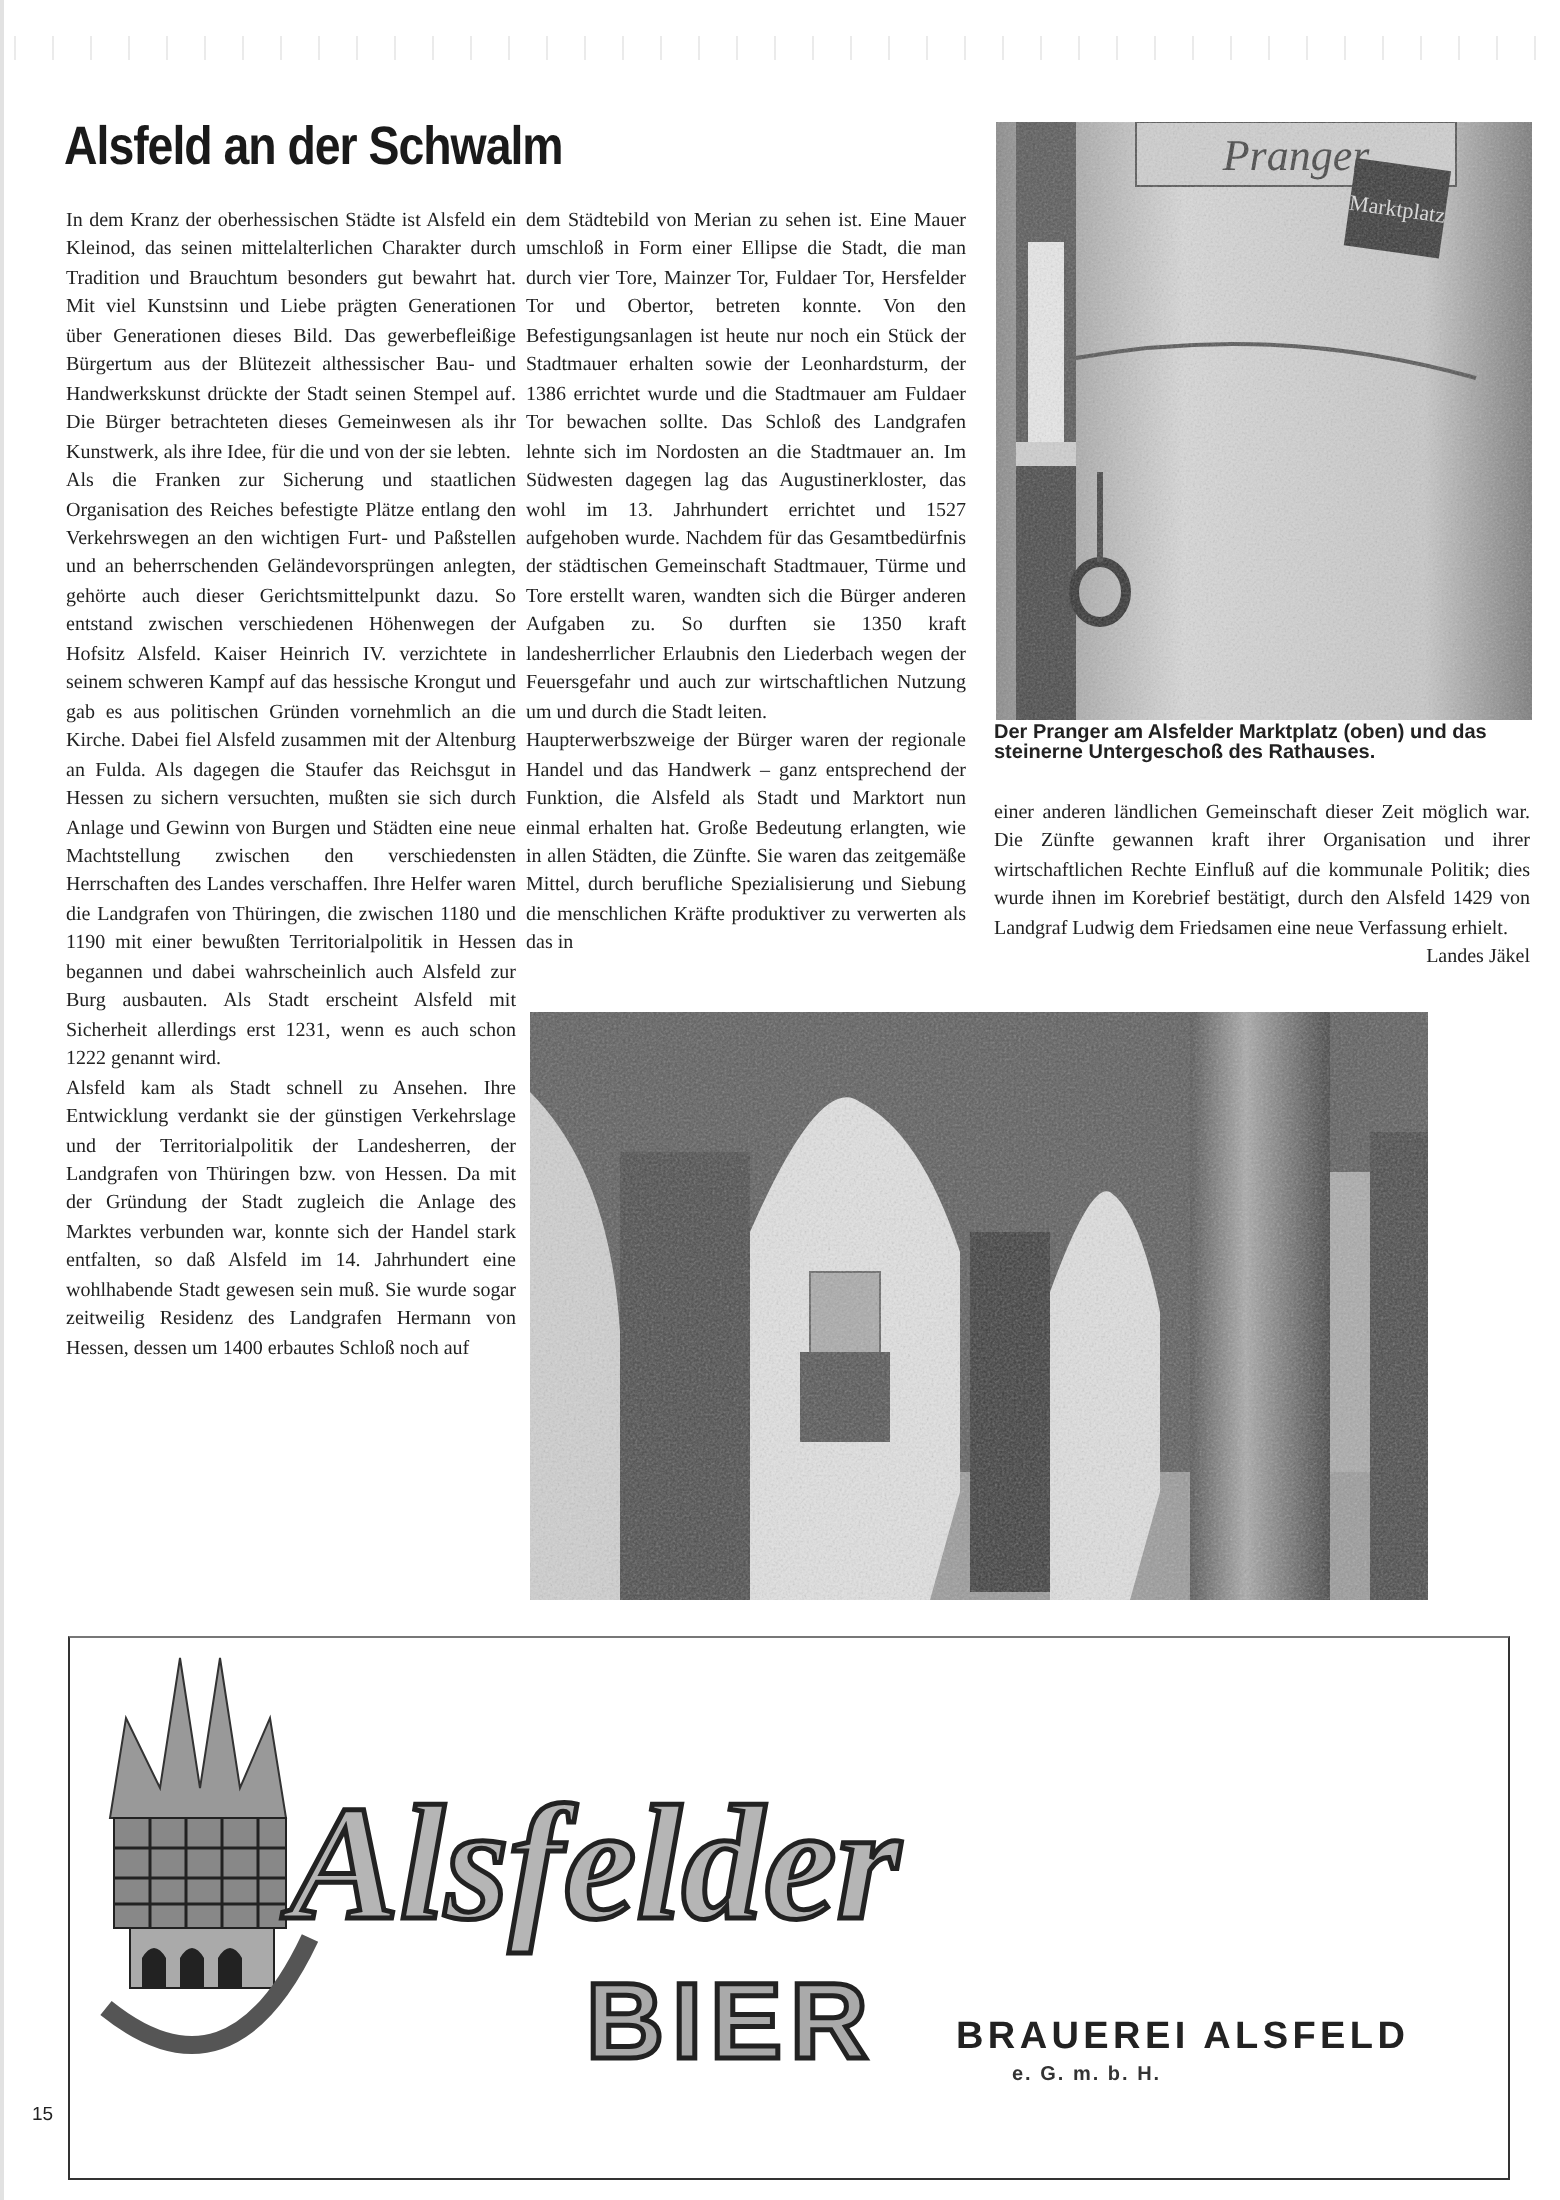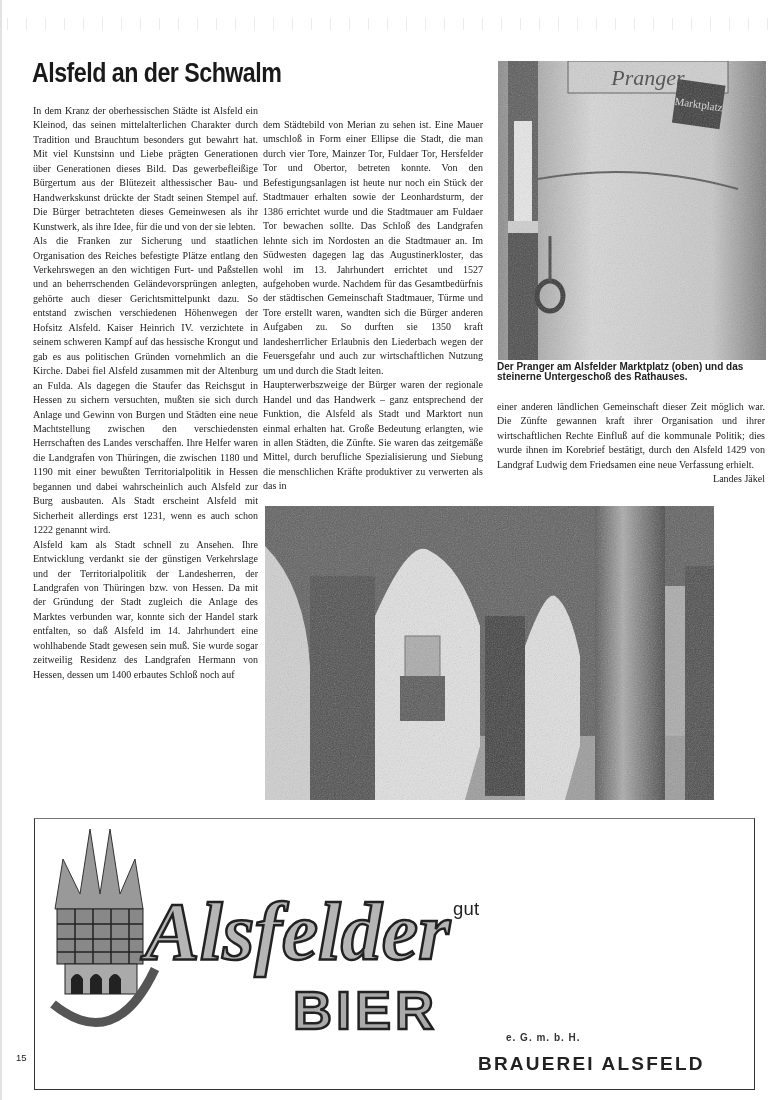--- a/index.html
+++ b/index.html
@@ -5,36 +5,36 @@
   html, body { margin:0; padding:0; background:#ffffff; }
   body { width:780px; height:1100px; position:relative; overflow:hidden; color:#1e1e1e; }
 
   #title { position:absolute; left:32px; top:58px; font-family:"Liberation Sans",sans-serif; font-weight:bold;
            font-size:27px; letter-spacing:-0.6px; transform:scaleX(0.86); transform-origin:left top; color:#1a1a1a; }
 
   .col { position:absolute; font-family:"Liberation Serif",serif; font-size:10px; line-height:14.45px;
          text-align:justify; color:#222; }
   .col p { margin:0; text-indent:0; }
   #col1 { left:33px; top:104px; width:225px; }
-  #col2 { left:263px; top:118px; width:220px; }
+  #col2 { left:263px; top:104px; width:220px; }
   #col3 { left:497px; top:400px; width:268px; }
   .sig { float:right; }
 
   #photo1 { position:absolute; left:498px; top:61px; width:268px; height:299px; overflow:hidden; background:#9a9a9a; }
   #caption1 { position:absolute; left:497px; top:362px; width:275px; font-family:"Liberation Sans",sans-serif;
               font-weight:bold; font-size:10px; line-height:9.5px; color:#222; }
   #photo2 { position:absolute; left:265px; top:506px; width:449px; height:294px; overflow:hidden; background:#6e6e6e; }
 
   #ad { position:absolute; left:34px; top:818px; width:721px; height:272px; border:1.5px solid #333;
         border-top-color:#777; box-sizing:border-box; }
   #ad-tag { position:absolute; left:453px; top:895px; font-family:"Liberation Sans",sans-serif; font-size:18.5px;
             line-height:28px; color:#222; letter-spacing:0.2px; }
   #ad-tag div { height:28.5px; }
   #ad-company { position:absolute; left:478px; top:1008px; font-family:"Liberation Sans",sans-serif; font-weight:bold;
-                font-size:19px; letter-spacing:2.2px; color:#222;margin-top:45px; }
+                font-size:19px; letter-spacing:2.2px; color:#222; }
   #ad-legal { position:absolute; left:506px; top:1032px; font-family:"Liberation Sans",sans-serif; font-weight:bold;
               font-size:10px; letter-spacing:1px; color:#333; }
   #page-num { position:absolute; left:16px; top:1052px; font-family:"Liberation Sans",sans-serif; font-weight:normal;
               font-size:9.5px; color:#222; }
   #left-rule { position:absolute; left:0; top:0; width:2px; height:1100px; background:#cfcfcf; opacity:.6; }
   #top-noise { position:absolute; left:0; top:18px; width:780px; height:12px;
                background:repeating-linear-gradient(90deg,transparent 0 7px,rgba(120,120,120,.15) 7px 8px,transparent 8px 19px); }
 </style>
 </head>
 <body>
@@ -144,18 +144,17 @@
       <rect x="30" y="145" width="72" height="30" fill="#aaa" stroke="#222"></rect>
       <path d="M36 175 V160 Q42 150 48 160 V175 Z M55 175 V160 Q61 150 67 160 V175 Z M74 175 V160 Q80 150 86 160 V175 Z" fill="#222"></path>
     </g>
     <path d="M18 185 Q80 235 120 150" fill="none" stroke="#555" stroke-width="9"></path>
     <text x="110" y="140" font-family="Liberation Serif, serif" font-style="italic" font-weight="bold" font-size="82" fill="#b5b5b5" stroke="#222" stroke-width="2.5">Alsfelder</text>
     <text x="258" y="210" font-family="Liberation Sans, sans-serif" font-weight="bold" font-size="54" letter-spacing="4" fill="#aaa" stroke="#222" stroke-width="2.5">BIER</text>
   </svg>
 </div>
 
 <div id="ad-tag">
-  <div>gut</div>
 </div>
 <div id="ad-company">BRAUEREI ALSFELD</div>
 <div id="ad-legal">e. G. m. b. H.</div>
 
 <div id="page-num">15</div>
 
 </body></html>

